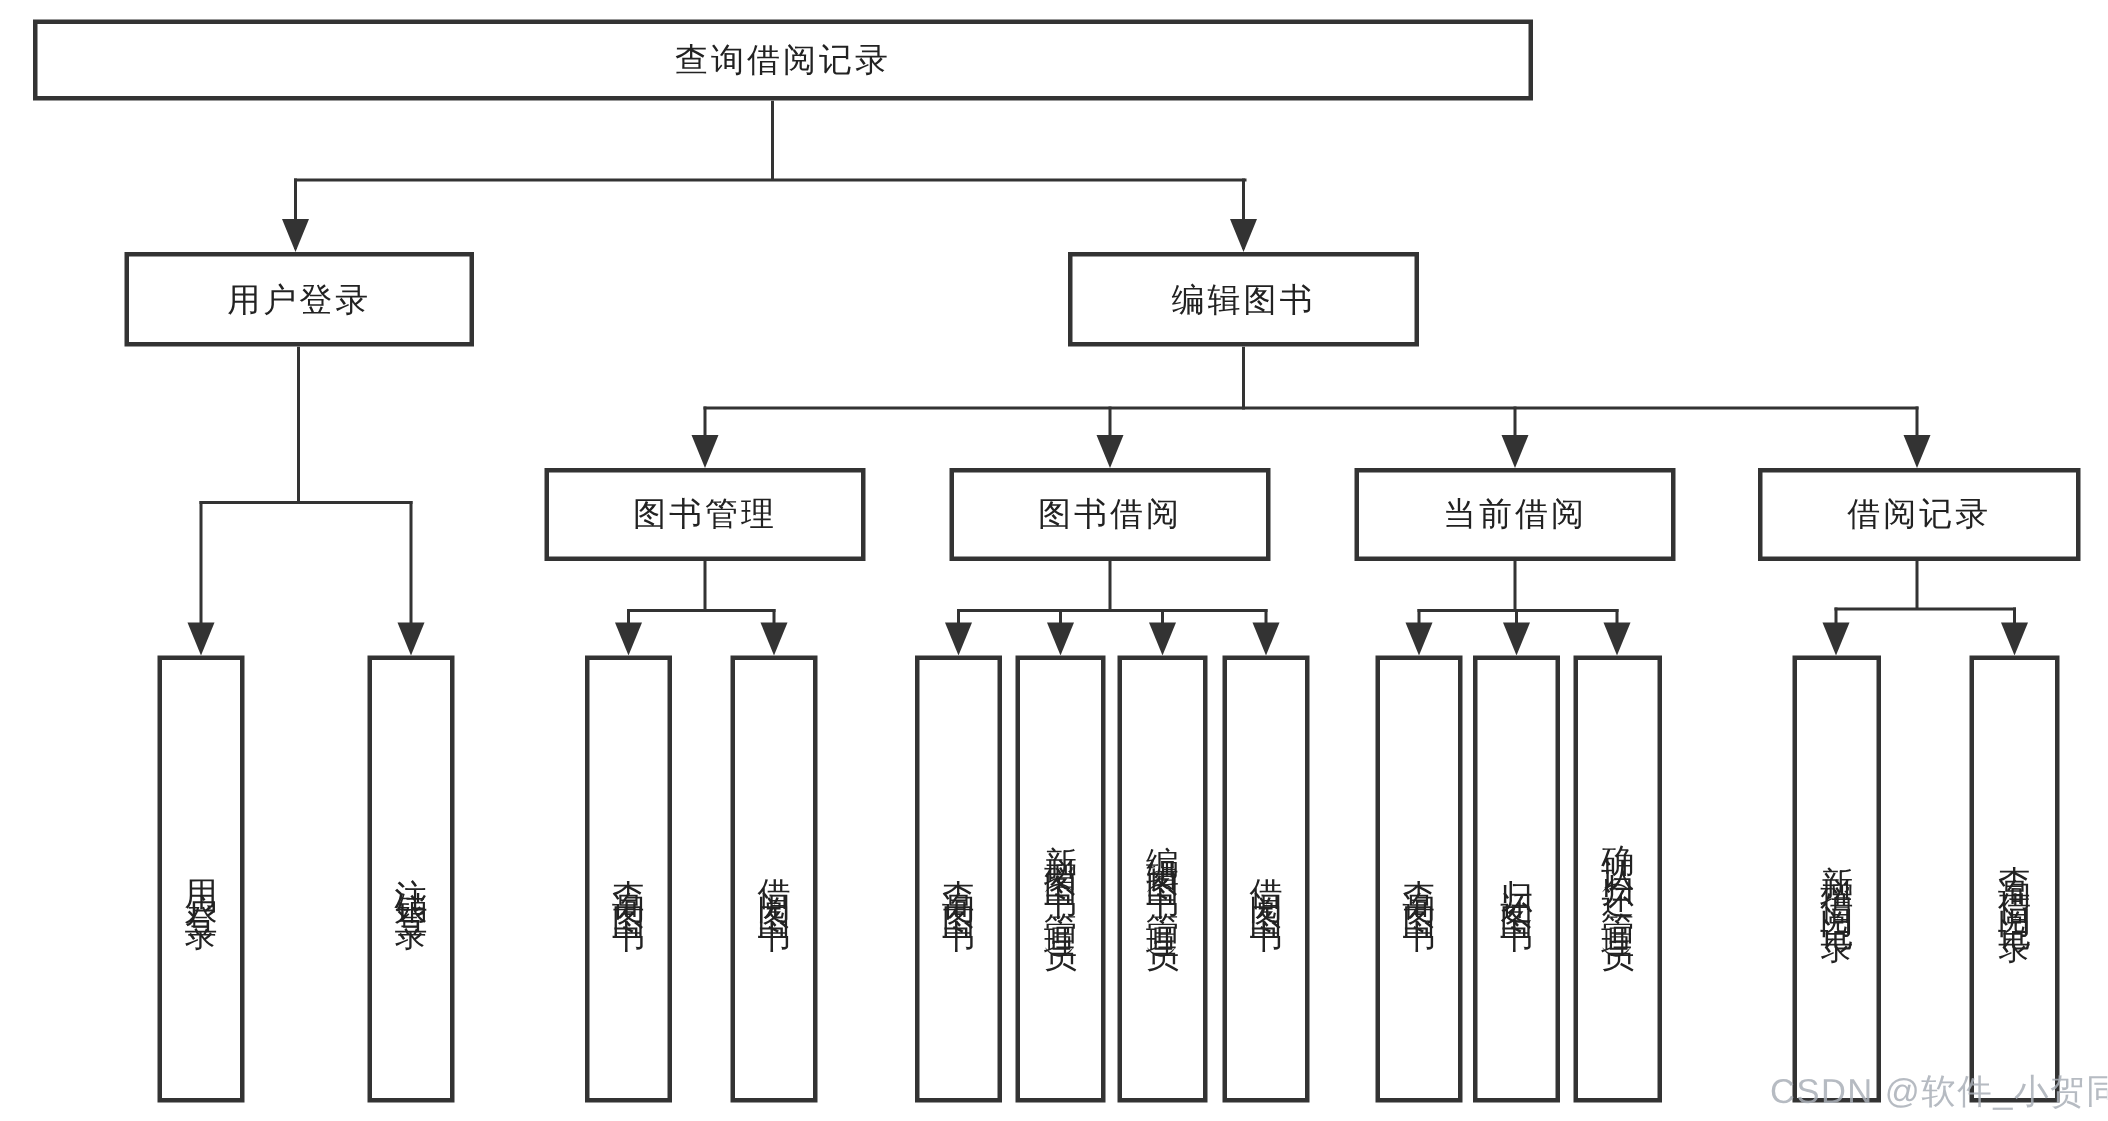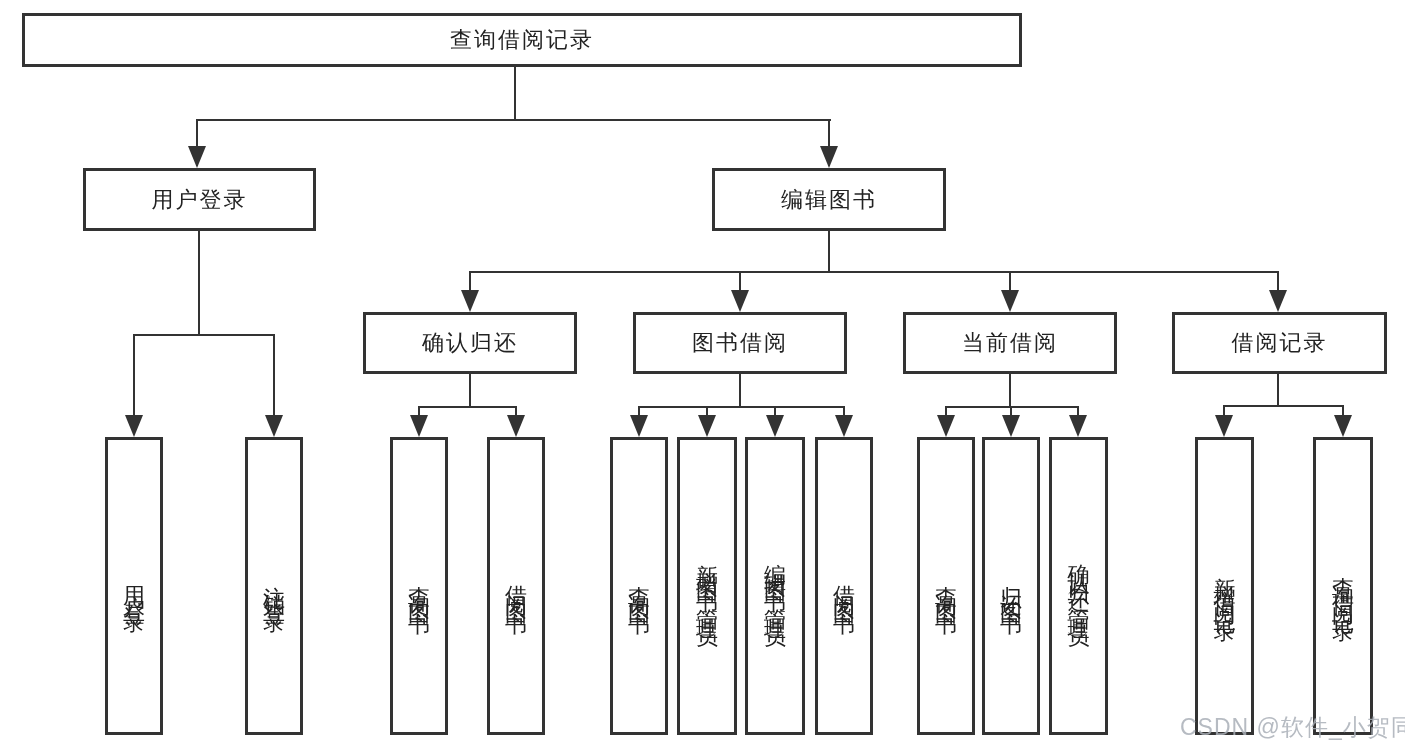--- a/index.html
+++ b/index.html
@@ -110,21 +110,21 @@
   <div class="vl" style="left:1223px;top:405px;height:29px"></div>
   <div class="ah" style="left:1215px;top:415px"></div>
   <div class="vl" style="left:1342px;top:405px;height:29px"></div>
   <div class="ah" style="left:1334px;top:415px"></div>
 
   <div class="box" style="left:22px;top:13px;width:1000px;height:54px">查询借阅记录</div>
 
   <div class="box" style="left:83px;top:168px;width:233px;height:63px">用户登录</div>
   <div class="box" style="left:712px;top:168px;width:234px;height:63px">编辑图书</div>
 
-  <div class="box" style="left:363px;top:312px;width:214px;height:62px">确认归还</div>
+  <div class="box" style="left:363px;top:312px;width:214px;height:62px">图书管理</div>
   <div class="box" style="left:903px;top:312px;width:214px;height:62px">当前借阅</div>
   <div class="box" style="left:633px;top:312px;width:214px;height:62px">图书借阅</div>
   <div class="box" style="left:1172px;top:312px;width:215px;height:62px">借阅记录</div>
 
   <div class="box vbox" style="left:105px;top:437px;width:58px;height:298px">用户登录</div>
   <div class="box vbox" style="left:245px;top:437px;width:58px;height:298px">注销登录</div>
 
   <div class="box vbox" style="left:390px;top:437px;width:58px;height:298px">查询图书</div>
   <div class="box vbox" style="left:487px;top:437px;width:58px;height:298px">借阅图书</div>
 

